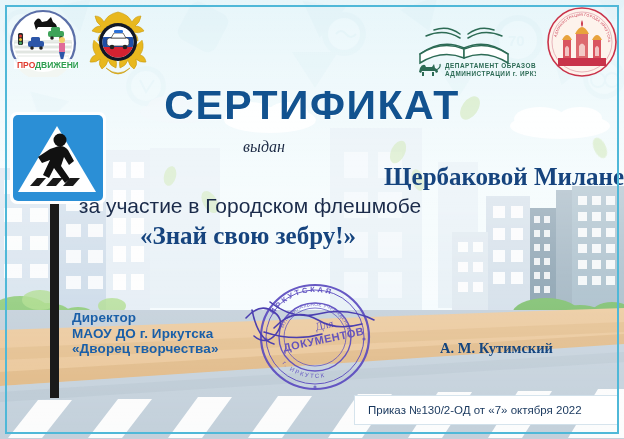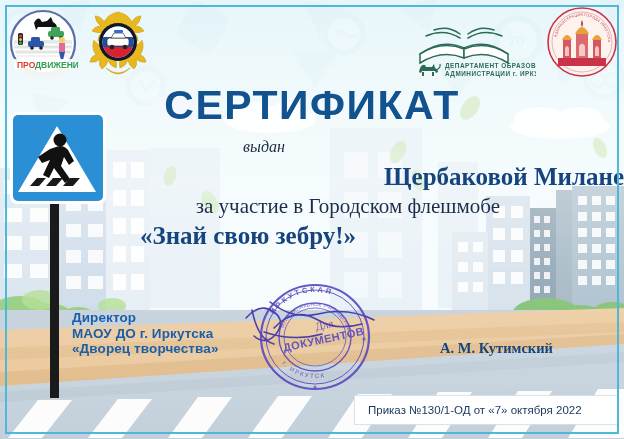--- a/index.html
+++ b/index.html
@@ -68,22 +68,22 @@
   .recipient {
     position:absolute; left:0; top:163px; width:624px;
     text-align:right;
     font-family:"Liberation Serif", serif;
     font-weight:bold;
     font-size:25px;
     color:#16447e;
   }
   .reason {
     position:absolute; left:0; top:194px; width:500px;
-    text-align:right;
-    font-family:Liberation Serif, serif;
+    text-align:center;
+    font-family:Liberation Sans, sans-serif;
     font-size:21px;
     color:#1b2b4a;
   }
   .event {
     position:absolute; left:0; top:222px; width:496px;
     text-align:center;
     font-family:"Liberation Serif", serif;
     font-weight:bold;
     font-size:25px;
     color:#16447e;
@@ -555,17 +555,17 @@
     <g fill="none" stroke="#4b3fb0" stroke-width="1.6" stroke-linecap="round">
       <path d="M6 30 q14 -16 28 -6 q12 9 2 22 q-10 12 -22 2"></path>
       <path d="M30 14 q22 18 48 12 q30 -7 56 6"></path>
       <path d="M34 40 q20 -22 44 -8 q18 11 44 4"></path>
       <path d="M24 44 q30 10 58 2"></path>
       <path d="M12 22 q6 30 22 34"></path>
     </g>
   </svg>
 
   <div class="order-box">
-    <span>Приказ №130/1-ОД от «7» октября 2022</span>
+    <span>Приказ №130/2-ОД от «7» октября 2022</span>
   </div>
 
   <div class="inner-border"></div>
 </div>
 
 </body></html>

